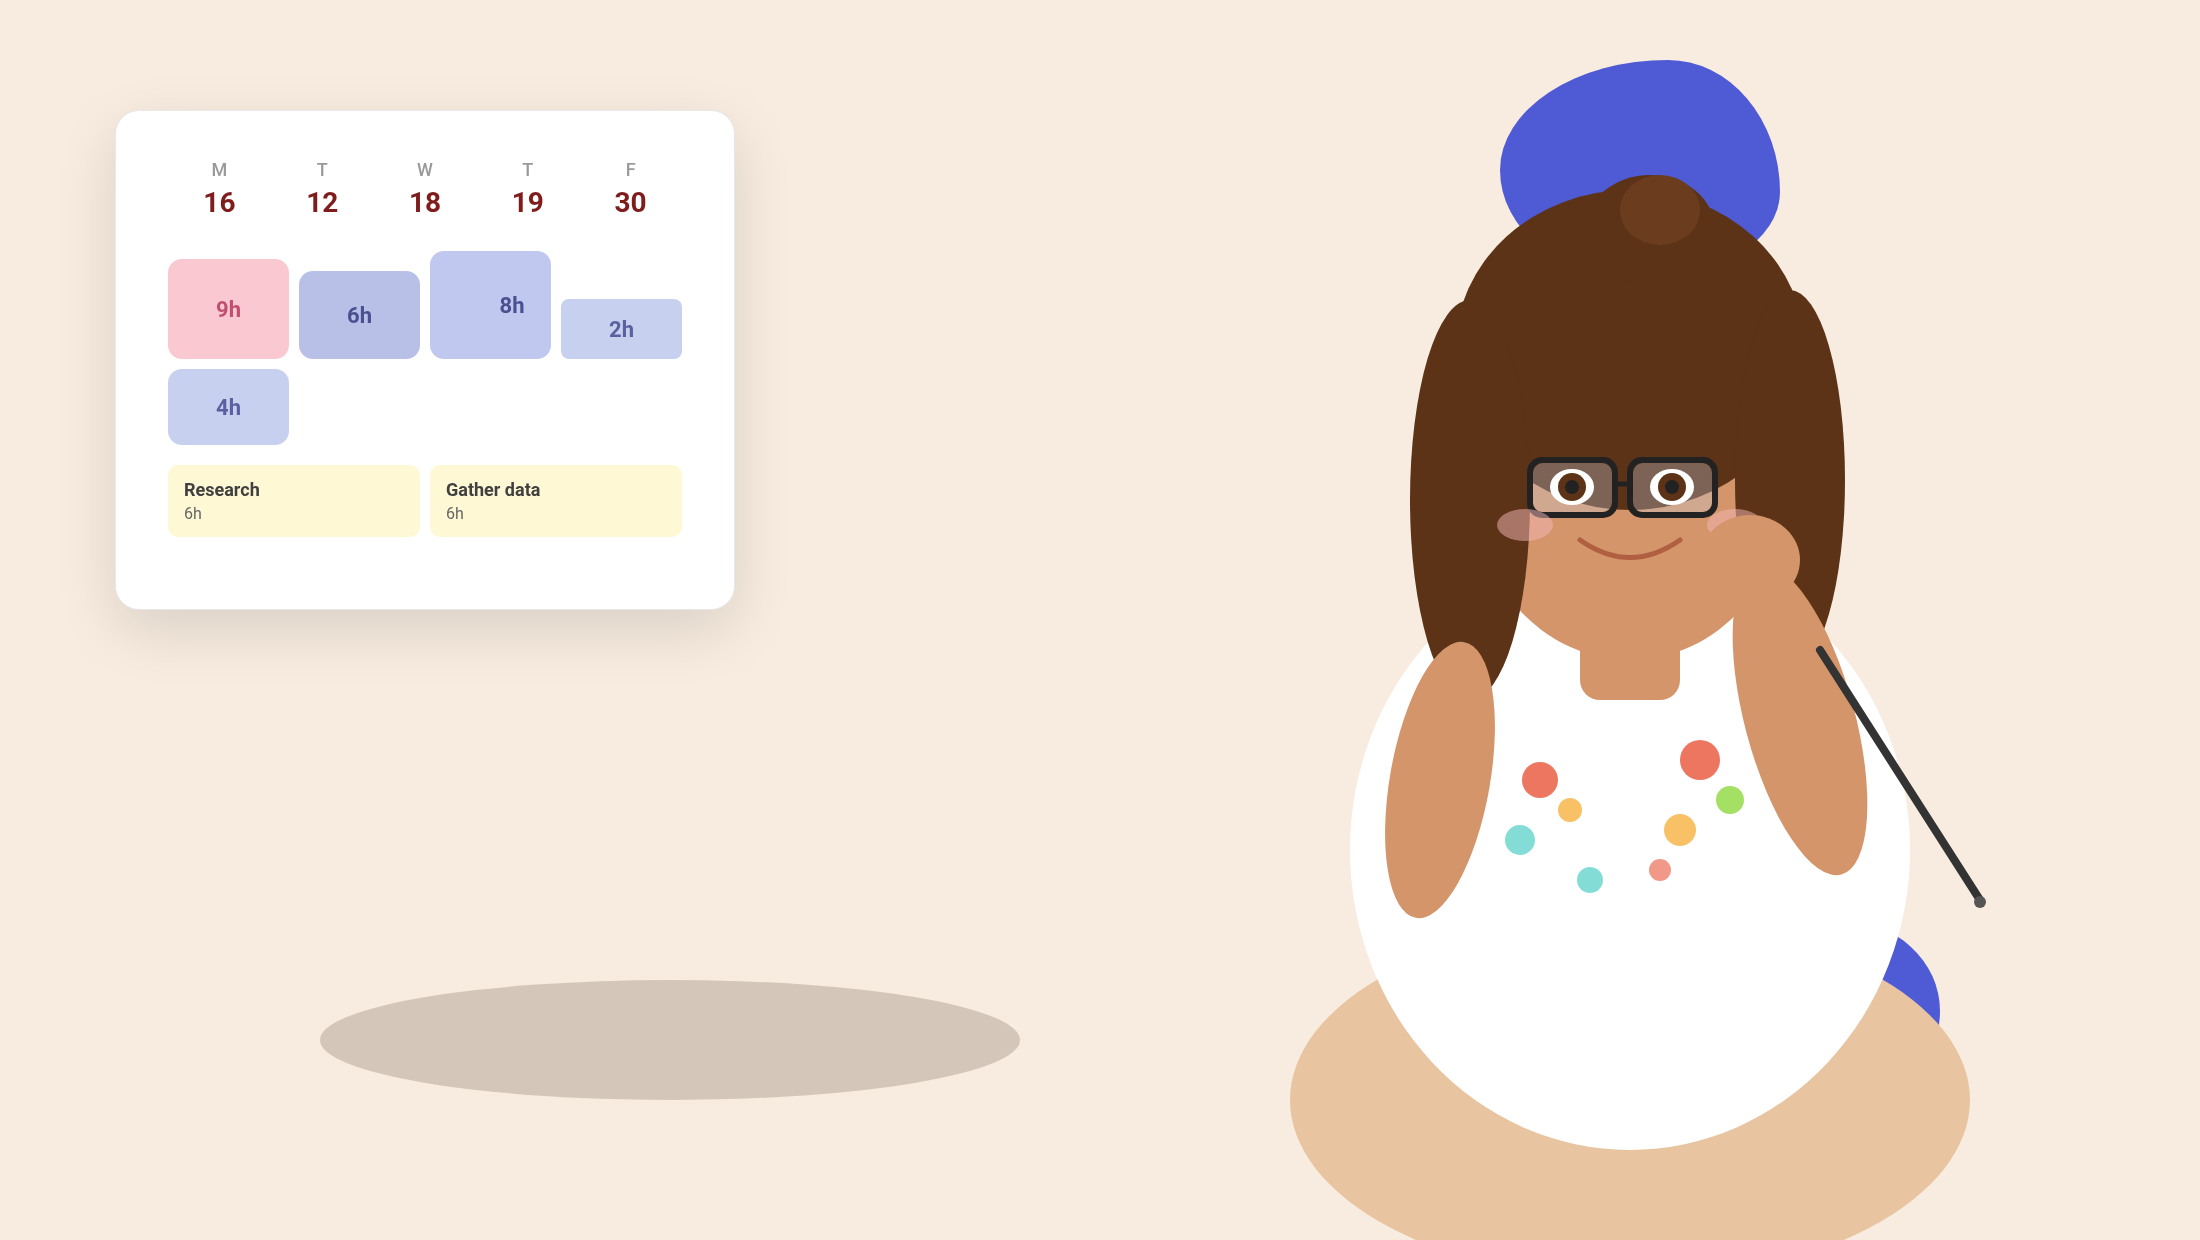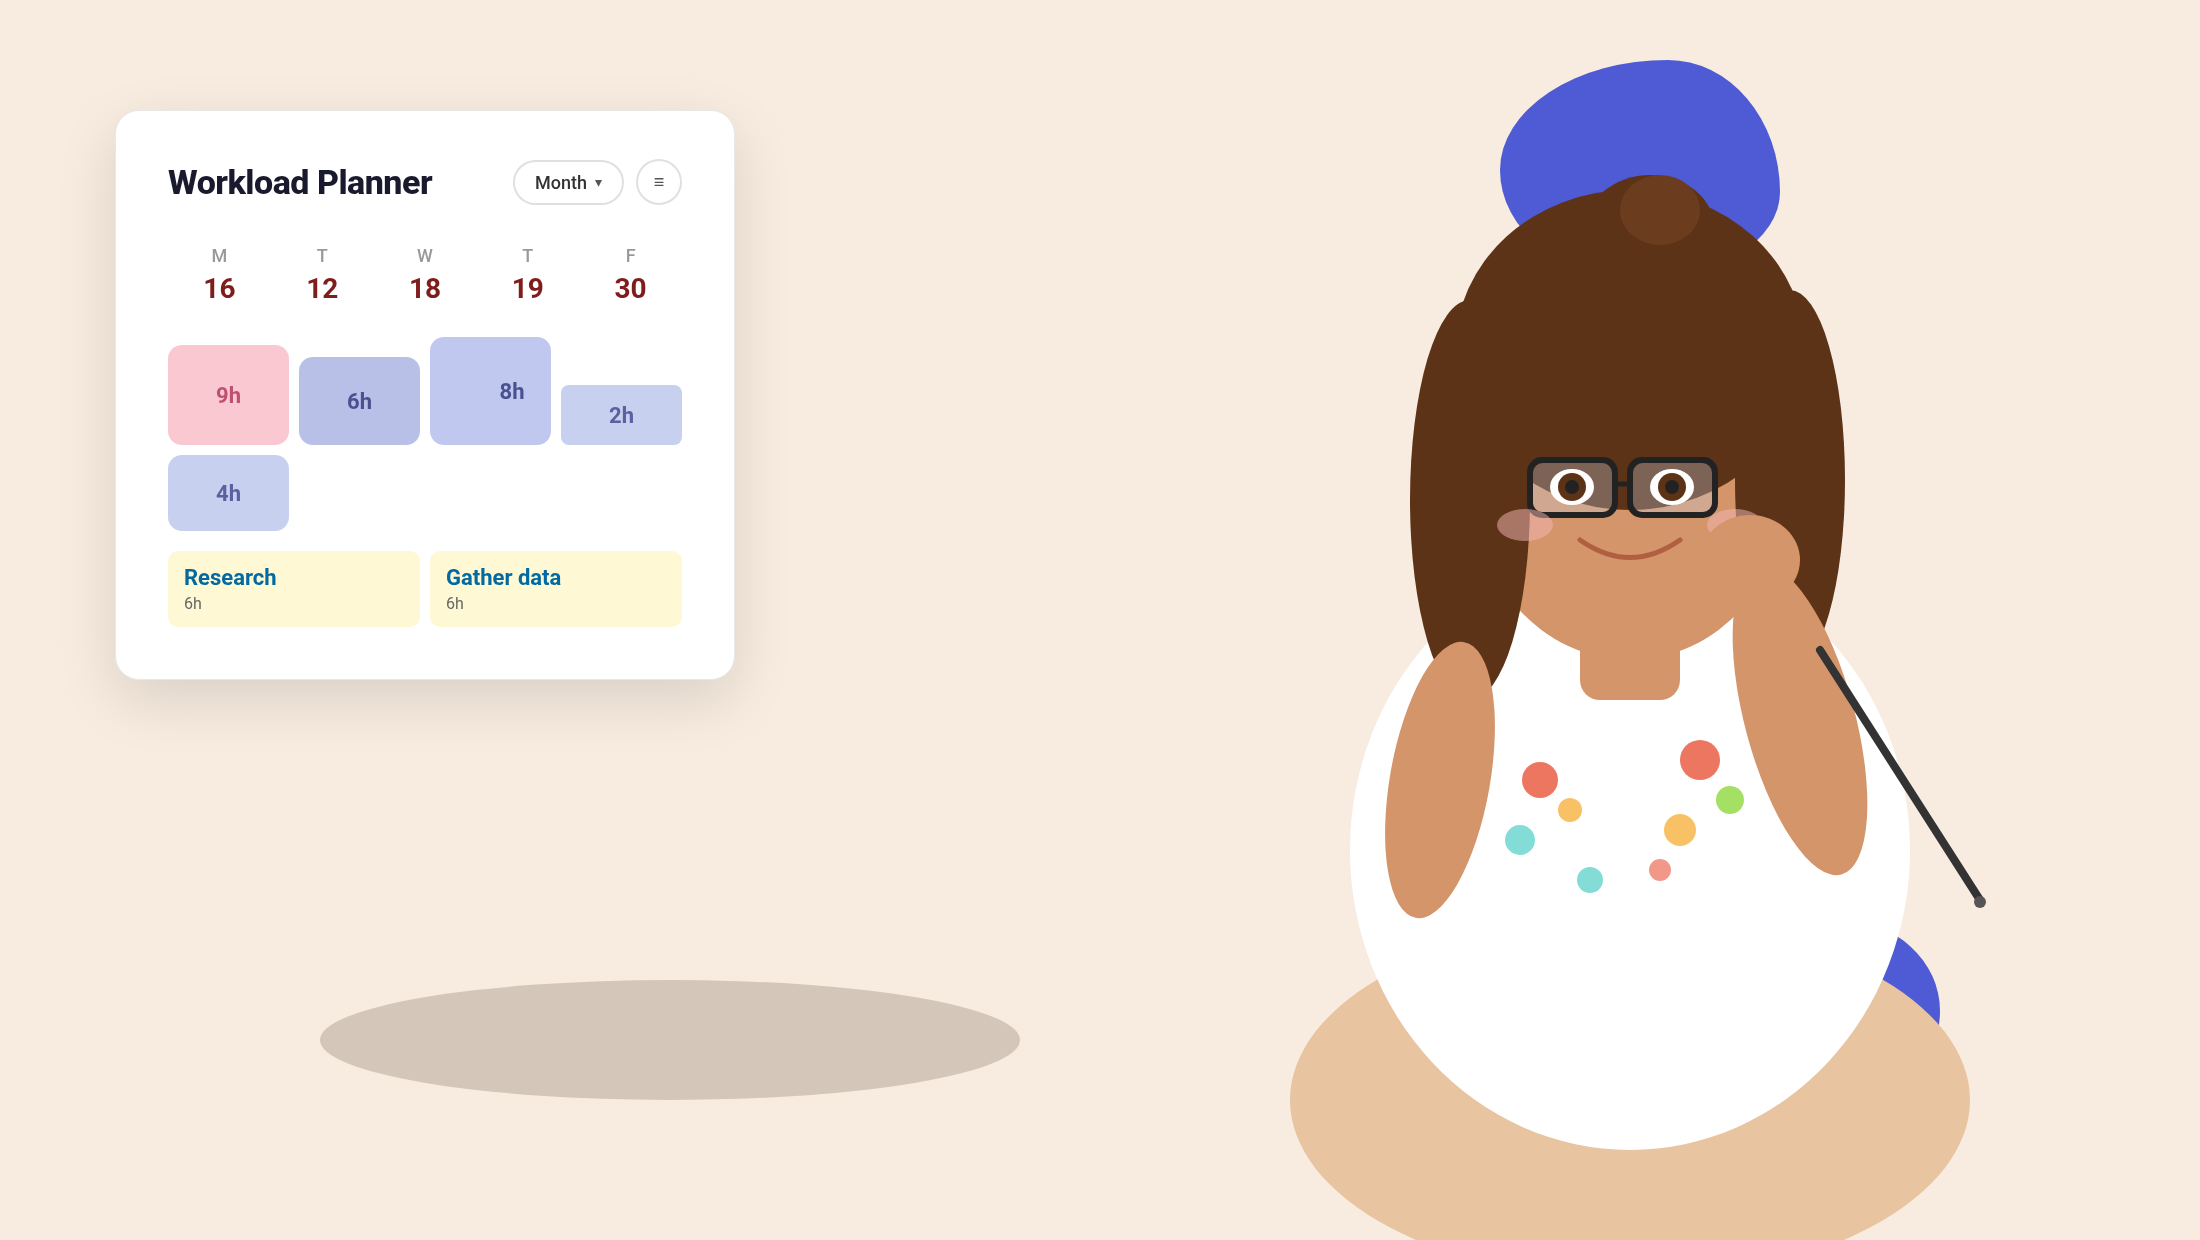--- a/index.html
+++ b/index.html
@@ -196,23 +196,23 @@
       gap: 10px;
     }
 
     .task-card {
       background: #fef9d4;
       border-radius: 10px;
       padding: 14px 16px;
     }
 
     .task-name {
-      font-size: 22px;
+      font-size: 18px;
       font-weight: 700;
-      color: #0369a1;
+      color: #404040;
       margin-bottom: 4px;
     }
 
     .task-hours {
       font-size: 16px;
       color: #666;
     }
 
     
     .bars-row {
@@ -290,33 +290,20 @@
     <line x1="580" y1="650" x2="740" y2="900" stroke="#333" stroke-width="8" stroke-linecap="round"></line>
     <circle cx="740" cy="902" r="6" fill="#555"></circle>
 
     <ellipse cx="200" cy="780" rx="50" ry="140" fill="#d4956b" transform="rotate(10 200 780)"></ellipse>
   </svg>
 </div>
 
 <div class="card-container">
   <div class="card">
 
-    <div class="card-header">
-      <h1 class="card-title">Workload Planner</h1>
-
-      <div class="header-controls">
-        <div class="month-dropdown">
-          <span class="month-dropdown-text">Month</span>
-          <span class="chevron-icon">▾</span>
-        </div>
-        <div class="filter-button">
-          <span>≡</span>
-        </div>
-      </div>
-    </div>
 
     <div class="days-grid">
       <div class="day-column">
         <div class="day-letter">M</div>
         <div class="day-number">16</div>
       </div>
       <div class="day-column">
         <div class="day-letter">T</div>
         <div class="day-number">12</div>
       </div>

